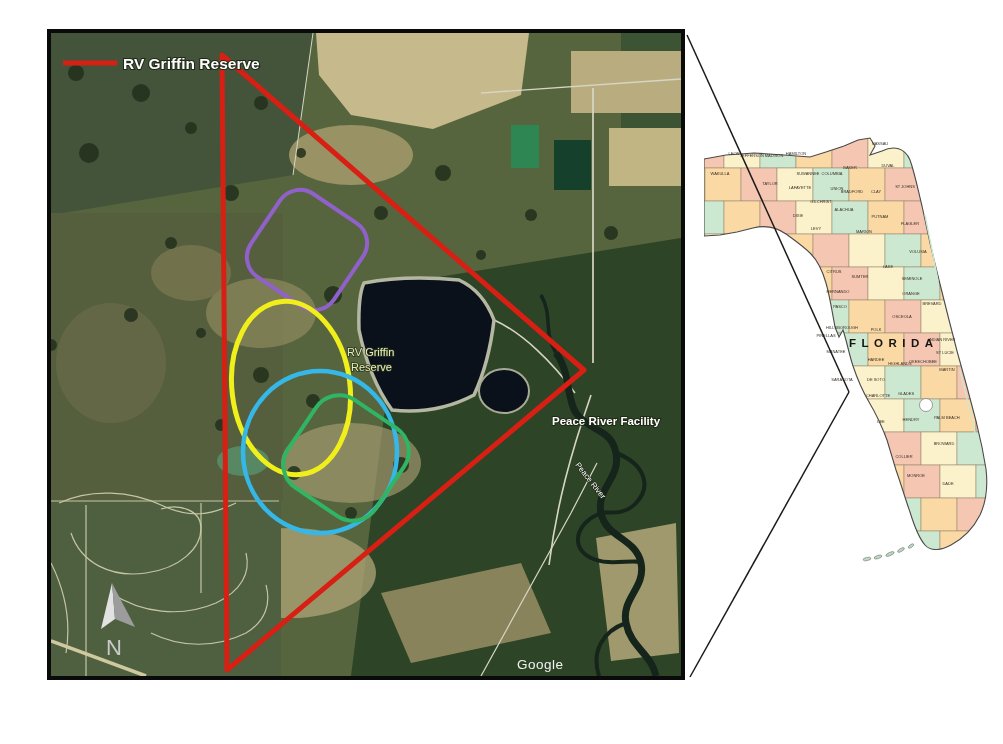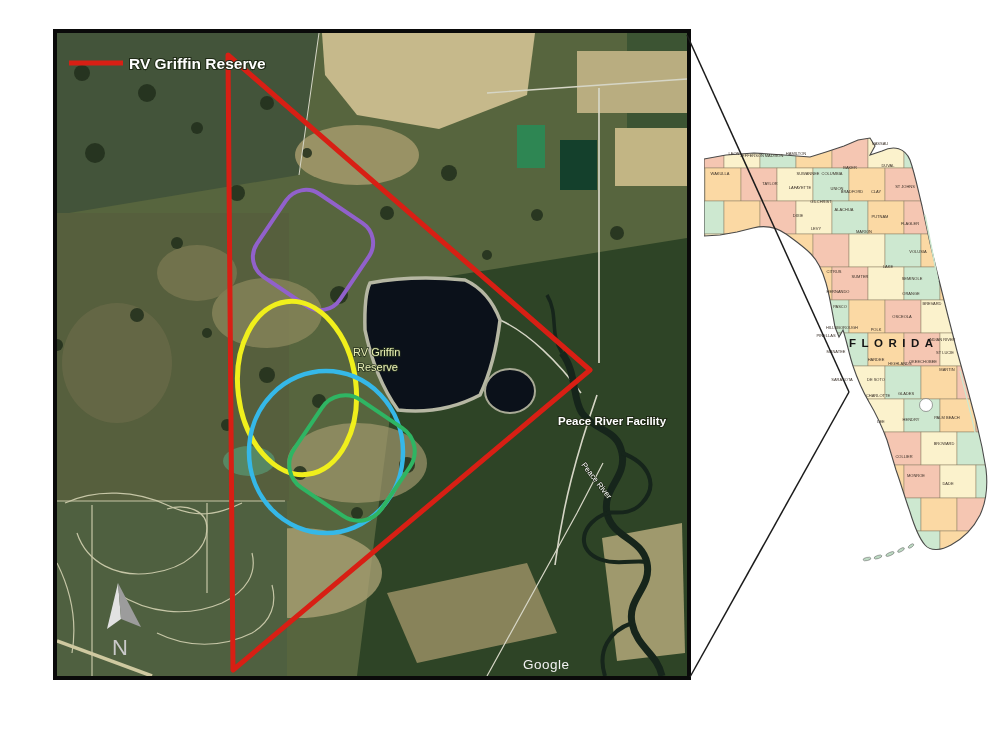--- a/index.html
+++ b/index.html
@@ -1,18 +1,18 @@
 <!DOCTYPE html>
 <html><head>
 <meta charset="utf-8">
 <style>
   html,body{margin:0;padding:0;background:#ffffff;}
   .stage{position:relative;width:1003px;height:744px;background:#ffffff;overflow:hidden;
          font-family:"Liberation Sans",sans-serif;}
-  .sat-frame{position:absolute;left:53px;top:29px;width:630px;height:643px;
+  .sat-frame{position:absolute;left:47px;top:29px;width:630px;height:643px;
              border:4px solid #0a0a0a;background:#55663f;}
   .sat-frame svg{display:block;width:630px;height:643px;}
   .fl-map{position:absolute;left:704px;top:133px;width:290px;height:437px;}
   .fl-map svg{display:block;width:290px;height:437px;}
   .connector{position:absolute;left:0;top:0;width:1003px;height:744px;pointer-events:none;}
   text{font-family:"Liberation Sans",sans-serif;}
   .county{font-size:4px;fill:#3a3028;text-anchor:middle;}
   .fl-title{font-size:11.5px;font-weight:bold;fill:#141414;letter-spacing:5.5px;}
   .maplabel{fill:#ffffff;paint-order:stroke;stroke:#1f2a16;stroke-width:2px;}
 </style>

